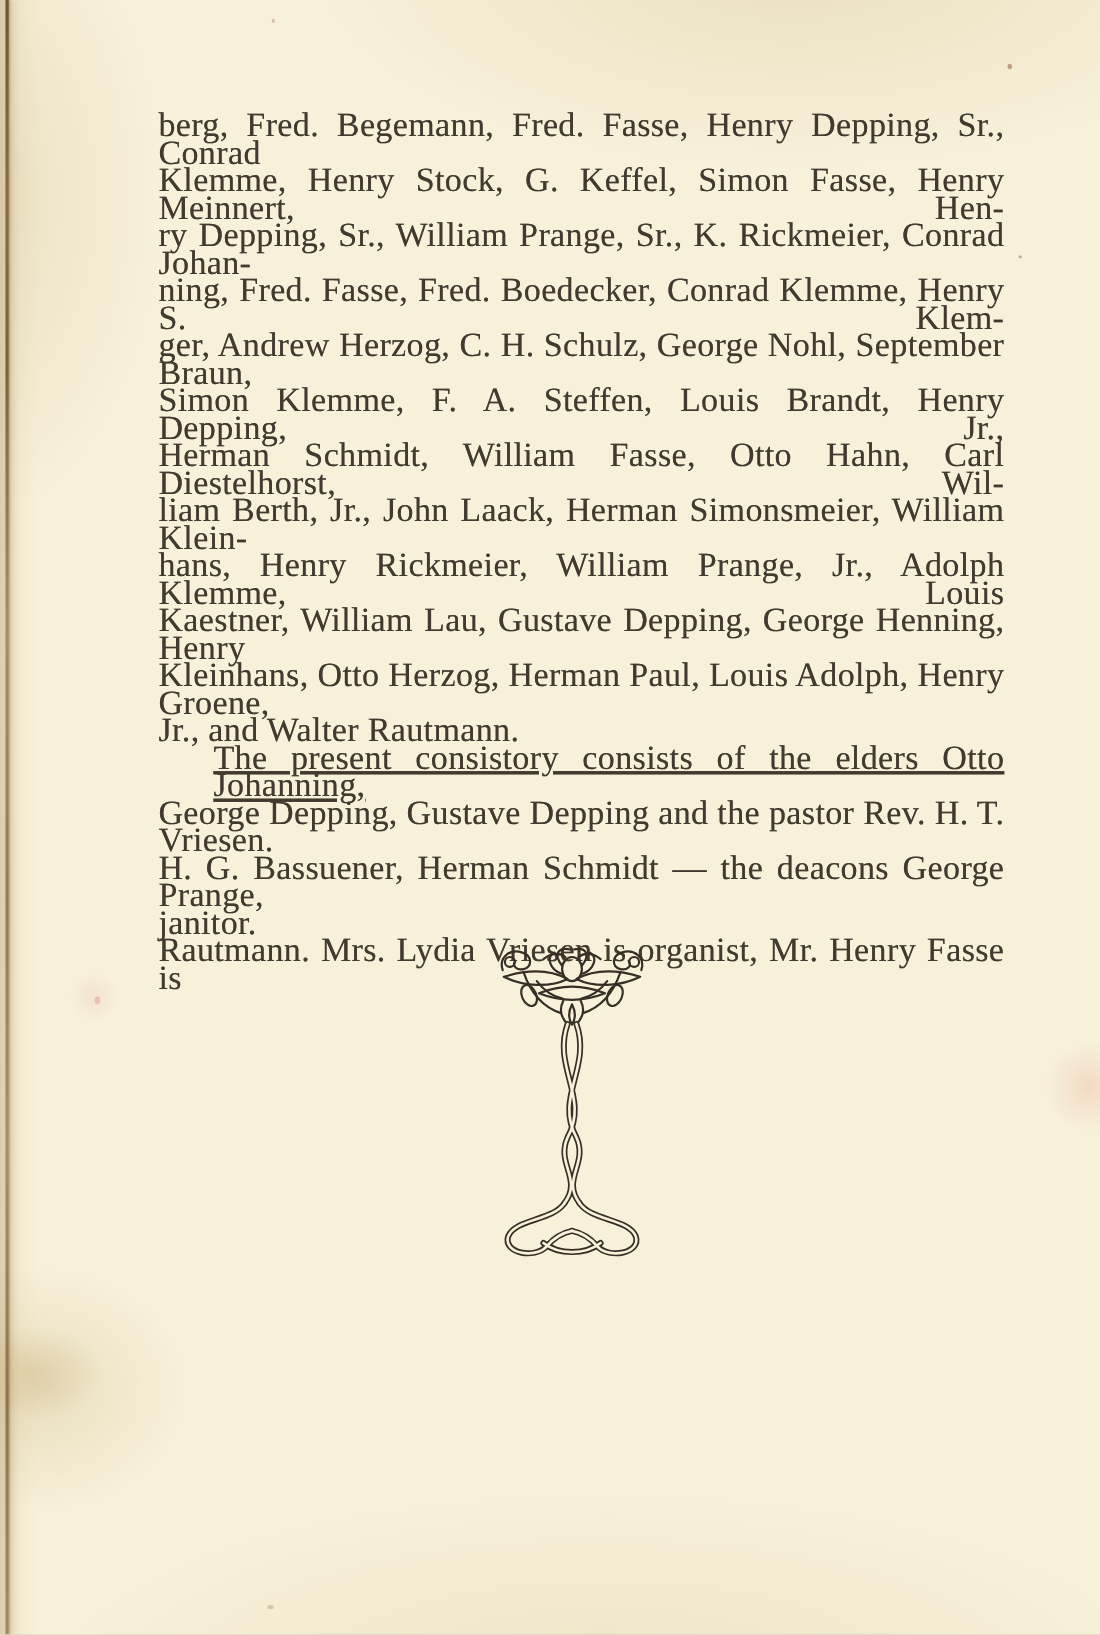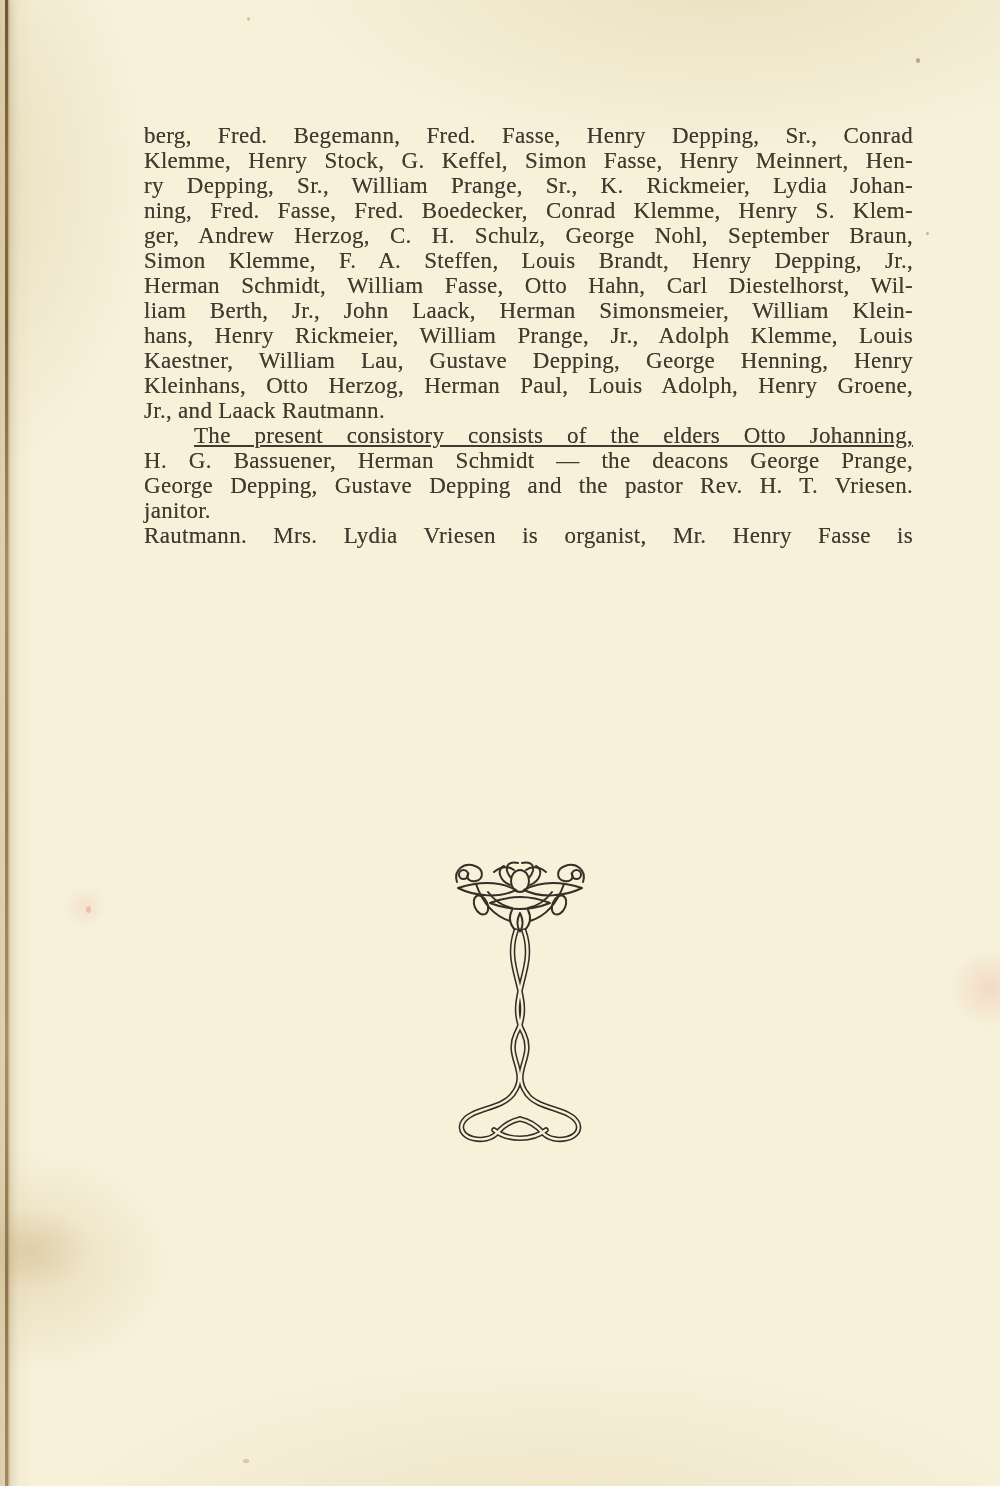--- a/index.html
+++ b/index.html
@@ -27,26 +27,25 @@
       #6f5531 0%, #8a6c42 12%, #7c6038 22%, #a88d60 38%,
       #967c52 55%, #a98f63 70%, #8f754b 86%, #a28a60 100%);
     box-shadow: 1px 0 2px rgba(120,95,55,0.45), 3px 0 6px rgba(150,125,80,0.25);
   }
   .speck { position: absolute; border-radius: 50%; }
   .text-block {
     position: absolute;
     left: 144px;
     top: 101px;
     width: 769px;
-    font-size: 23px;
+    font-size: 31px;
     line-height: 25px;
     color: #423a2f;
     letter-spacing: 0.3px;
     text-shadow: 0 0 0.6px rgba(66,58,47,0.65);
-    margin-top: 22px;
   }
   .line {
     text-align: justify;
     text-align-last: justify;
     white-space: normal;
   }
   .line.endline { text-align-last: left; }
   .line.indent { padding-left: 50px; text-decoration: underline; }
   .ornament {
     position: absolute;
@@ -68,35 +67,35 @@
     <div class="speck" style="left:926px;top:232px;width:3px;height:3px;background:rgba(130,95,60,0.45);"></div>
     <div class="speck" style="left:247px;top:17px;width:3px;height:4px;background:rgba(150,110,70,0.35);"></div>
     <div class="speck" style="left:86px;top:906px;width:5px;height:7px;background:rgba(215,140,130,0.40);"></div>
     <div class="speck" style="left:243px;top:1459px;width:6px;height:4px;background:rgba(160,125,80,0.35);"></div>
   </div>
 
   <div class="text-block">
     <div>
       <div class="line">berg, Fred. Begemann, Fred. Fasse, Henry Depping, Sr., Conrad</div>
       <div class="line">Klemme, Henry Stock, G. Keffel, Simon Fasse, Henry Meinnert, Hen-</div>
-      <div class="line">ry Depping, Sr., William Prange, Sr., K. Rickmeier, Lydia Johan-</div>
+      <div class="line">ry Depping, Sr., William Prange, Sr., K. Rickmeier, Conrad Johan-</div>
       <div class="line">ning, Fred. Fasse, Fred. Boedecker, Conrad Klemme, Henry S. Klem-</div>
       <div class="line">ger, Andrew Herzog, C. H. Schulz, George Nohl, September Braun,</div>
       <div class="line">Simon Klemme, F. A. Steffen, Louis Brandt, Henry Depping, Jr.,</div>
       <div class="line">Herman Schmidt, William Fasse, Otto Hahn, Carl Diestelhorst, Wil-</div>
       <div class="line">liam Berth, Jr., John Laack, Herman Simonsmeier, William Klein-</div>
       <div class="line">hans, Henry Rickmeier, William Prange, Jr., Adolph Klemme, Louis</div>
       <div class="line">Kaestner, William Lau, Gustave Depping, George Henning, Henry</div>
       <div class="line">Kleinhans, Otto Herzog, Herman Paul, Louis Adolph, Henry Groene,</div>
-      <div class="line endline">Jr., and Laack Rautmann.</div>
+      <div class="line endline">Jr., and Walter Rautmann.</div>
     </div>
     <div>
       <div class="line indent">The present consistory consists of the elders Otto Johanning,</div>
+      <div class="line">George Depping, Gustave Depping and the pastor Rev. H. T. Vriesen.</div>
       <div class="line">H. G. Bassuener, Herman Schmidt — the deacons George Prange,</div>
-      <div class="line">George Depping, Gustave Depping and the pastor Rev. H. T. Vriesen.</div>
       <div class="line endline">janitor.</div>
       <div class="line">Rautmann. Mrs. Lydia Vriesen is organist, Mr. Henry Fasse is</div>
     </div>
   </div>
 
   <div class="ornament">
     <svg viewBox="0 0 140 285" width="140" height="285" xmlns="http://www.w3.org/2000/svg">
 
       <g fill="none" stroke="#352f26" stroke-width="2" stroke-linecap="round" stroke-linejoin="round">
         <g id="hh">

